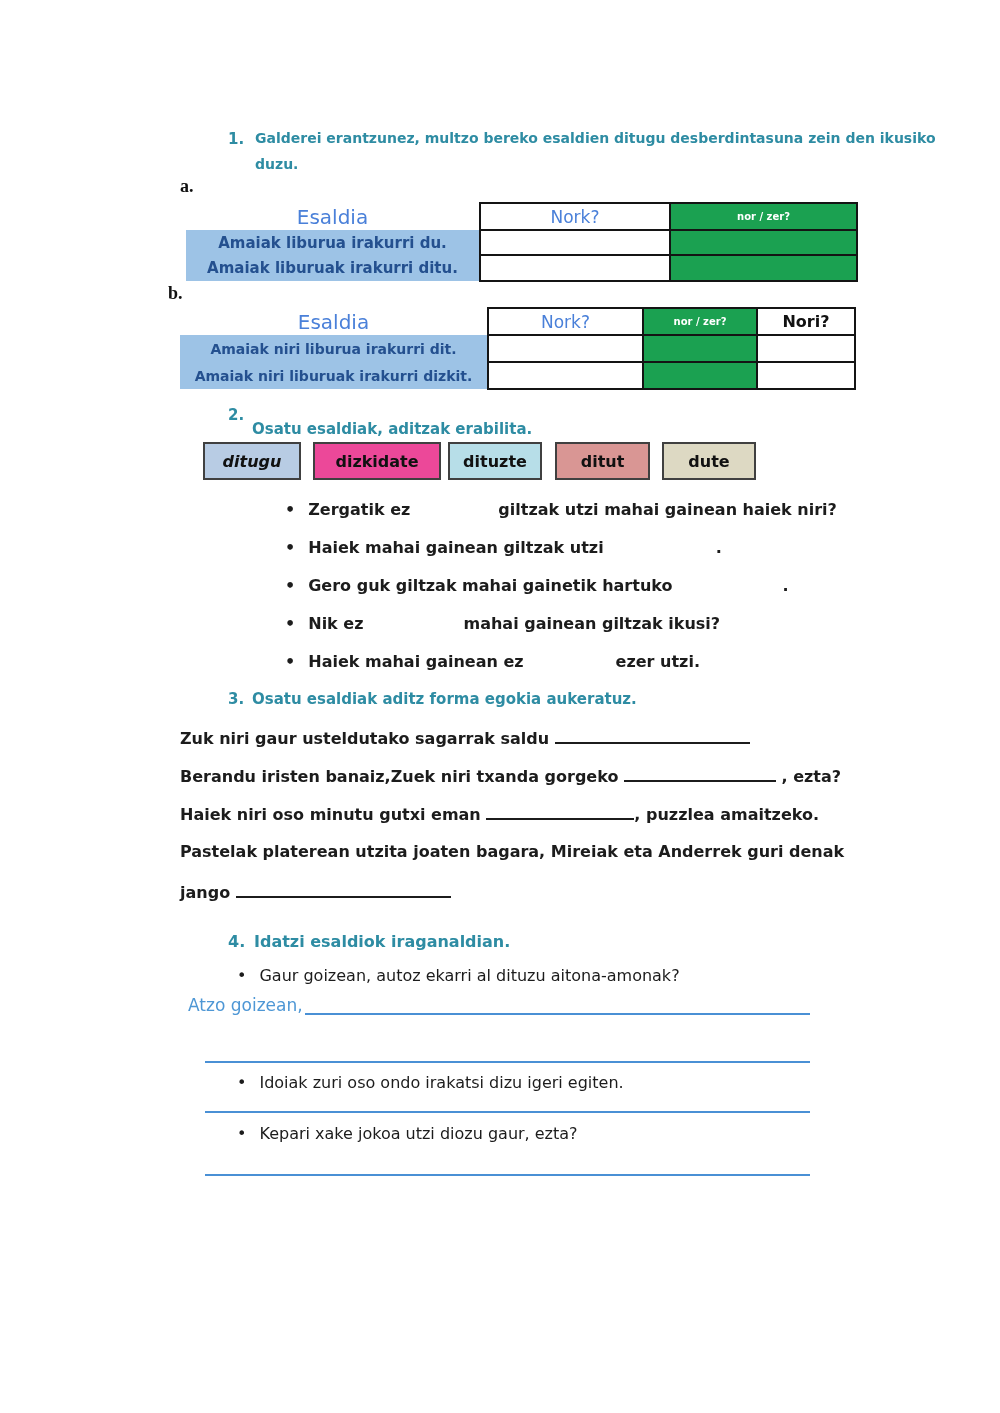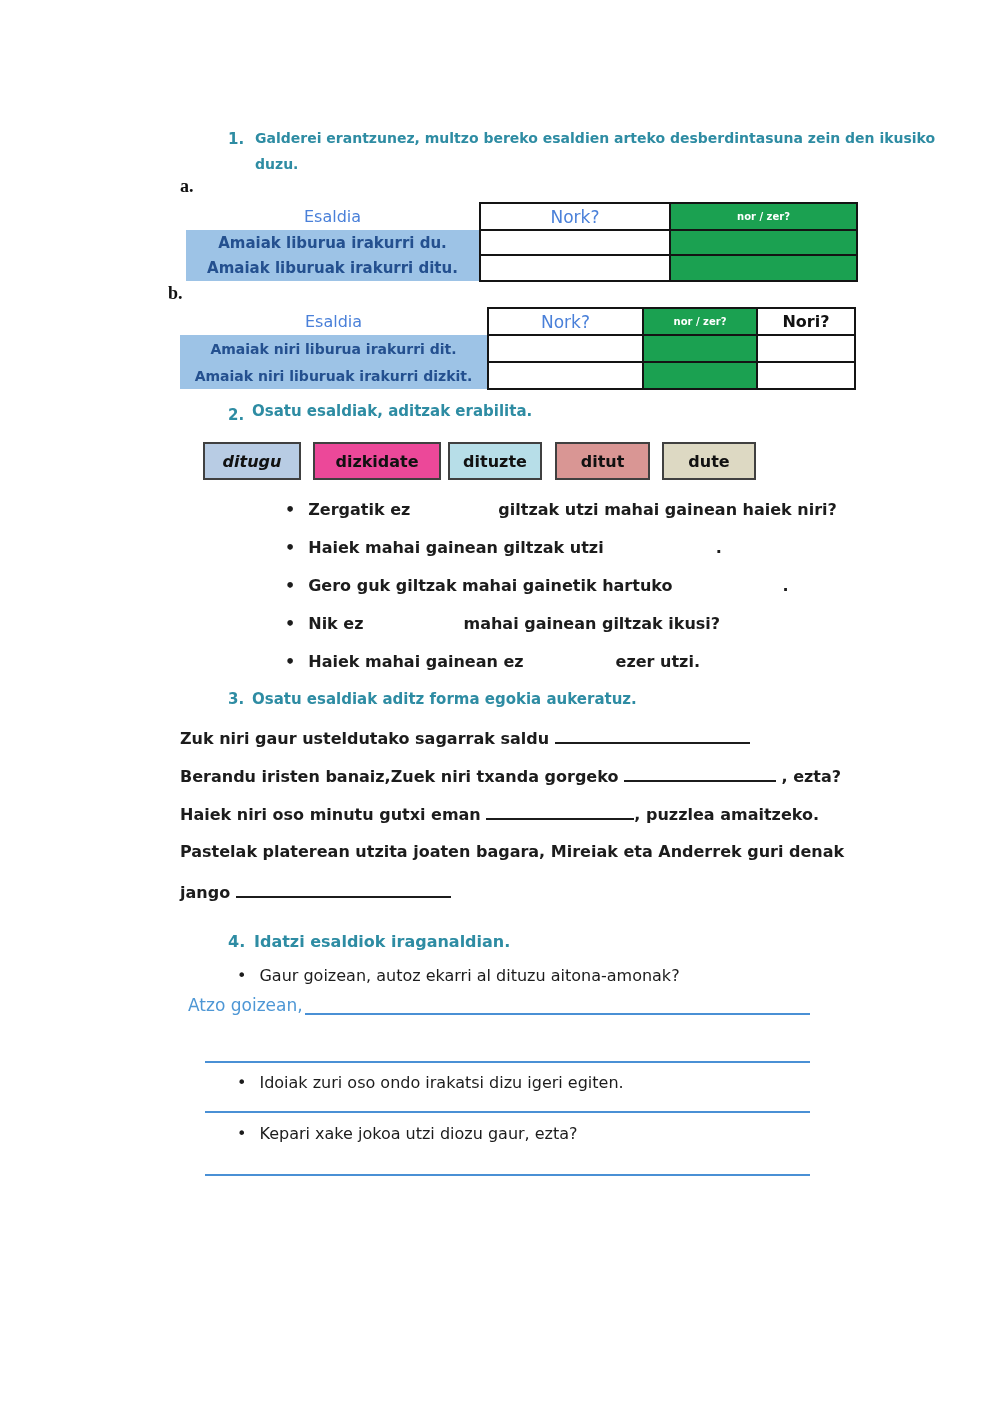--- a/index.html
+++ b/index.html
@@ -10,21 +10,21 @@
   .abs { position:absolute; white-space:nowrap; }
   .heading { color:#2E8CA3; font-weight:bold; font-size:15px; }
   .serif-label { font-family:"Liberation Serif", serif; font-weight:bold; font-size:18px; color:#111; }
 
   table.wtable { border-collapse:collapse; table-layout:fixed; }
   table.wtable td { padding:0; text-align:center; vertical-align:middle; overflow:hidden; }
   td.plain { border:none; background:transparent; }
   td.bordered { border:2px solid #141414; background:#ffffff; }
   td.greencell { border:2px solid #141414; background:#1BA151; }
   td.bluecell { border:none; background:#9DC3E6; color:#24508F; font-weight:bold; }
-  .hdr-blue { color:#4A80D9; font-size:16px; }
+  .hdr-blue { color:#4A80D9; font-size:20px; }
   .hdr-green-txt { color:#ffffff; font-weight:bold; font-size:10px; }
   .hdr-black { color:#111; font-weight:bold; font-size:16px; }
   .senA { font-size:15px; }
   .senB { font-size:14px; }
 
   .wordbox {
     position:absolute; top:442px; height:34px; border:2px solid #404040;
     display:flex; align-items:center; justify-content:center;
     font-weight:bold; font-size:16px; color:#111;
   }
@@ -35,21 +35,21 @@
   .blank { display:inline-block; border-bottom:2px solid #1c1c1c; height:14px; }
   .bline { position:absolute; border-top:2px solid #4A90D5; height:0; }
   .answer-prefix { color:#4E97D5; font-size:17px; font-weight:400; }
 </style>
 </head>
 <body>
 
 <div class="page">
 
   <div class="abs heading" style="left:228px; top:130px;">1.</div>
-  <div class="abs heading" style="left:255px; top:130px; font-size:14px;">Galderei erantzunez, multzo bereko esaldien arteko desberdintasuna zein den ikusiko</div>
+  <div class="abs heading" style="left:255px; top:130px; font-size:14px;">Galderei erantzunez, multzo bereko esaldien ditugu desberdintasuna zein den ikusiko</div>
   <div class="abs heading" style="left:255px; top:156px; font-size:14px;">duzu.</div>
 
   <div class="abs serif-label" style="left:180px; top:176px;">a.</div>
 
   <div class="abs" style="left:186px; top:202px;">
     <table class="wtable">
       <colgroup>
           <col style="width:294px">
           <col style="width:190px">
           <col style="width:187px">
@@ -101,21 +101,21 @@
         <td class="bluecell senB">Amaiak niri liburuak irakurri dizkit.</td>
         <td class="bordered"></td>
         <td class="greencell"></td>
         <td class="bordered"></td>
       </tr>
     </tbody>
       </table>
   </div>
 
   <div class="abs heading" style="left:228px; top:406px;">2.</div>
-  <div class="abs heading" style="left:252px; top:402px;">Osatu esaldiak, aditzak erabilita.</div>
+  <div class="abs heading" style="left:252px; top:420px;">Osatu esaldiak, aditzak erabilita.</div>
 
   <div class="wordbox" style="left: 203px; width: 94px; background: rgb(184, 204, 228); font-style: italic;">ditugu</div>
   <div class="wordbox" style="left: 313px; width: 124px; background: #ec4899;">dizkidate</div>
   <div class="wordbox" style="left: 448px; width: 90px; background: rgb(183, 222, 232);">dituzte</div>
   <div class="wordbox" style="left: 555px; width: 91px; background: rgb(217, 150, 148);">ditut</div>
   <div class="wordbox" style="left: 662px; width: 90px; background: rgb(221, 217, 195);">dute</div>
 
   <div class="abs body-bold" style="left:285px; top:500px;"><span class="bullet">•</span><span>Zergatik ez</span><span class="gap" style="width:88px;"></span><span>giltzak utzi mahai gainean haiek niri?</span></div>
   <div class="abs body-bold" style="left:285px; top:538px;"><span class="bullet">•</span><span>Haiek mahai gainean giltzak utzi</span><span class="gap" style="width:112px;"></span><span>.</span></div>
   <div class="abs body-bold" style="left:285px; top:576px;"><span class="bullet">•</span><span>Gero guk giltzak mahai gainetik hartuko</span><span class="gap" style="width:110px;"></span><span>.</span></div>

